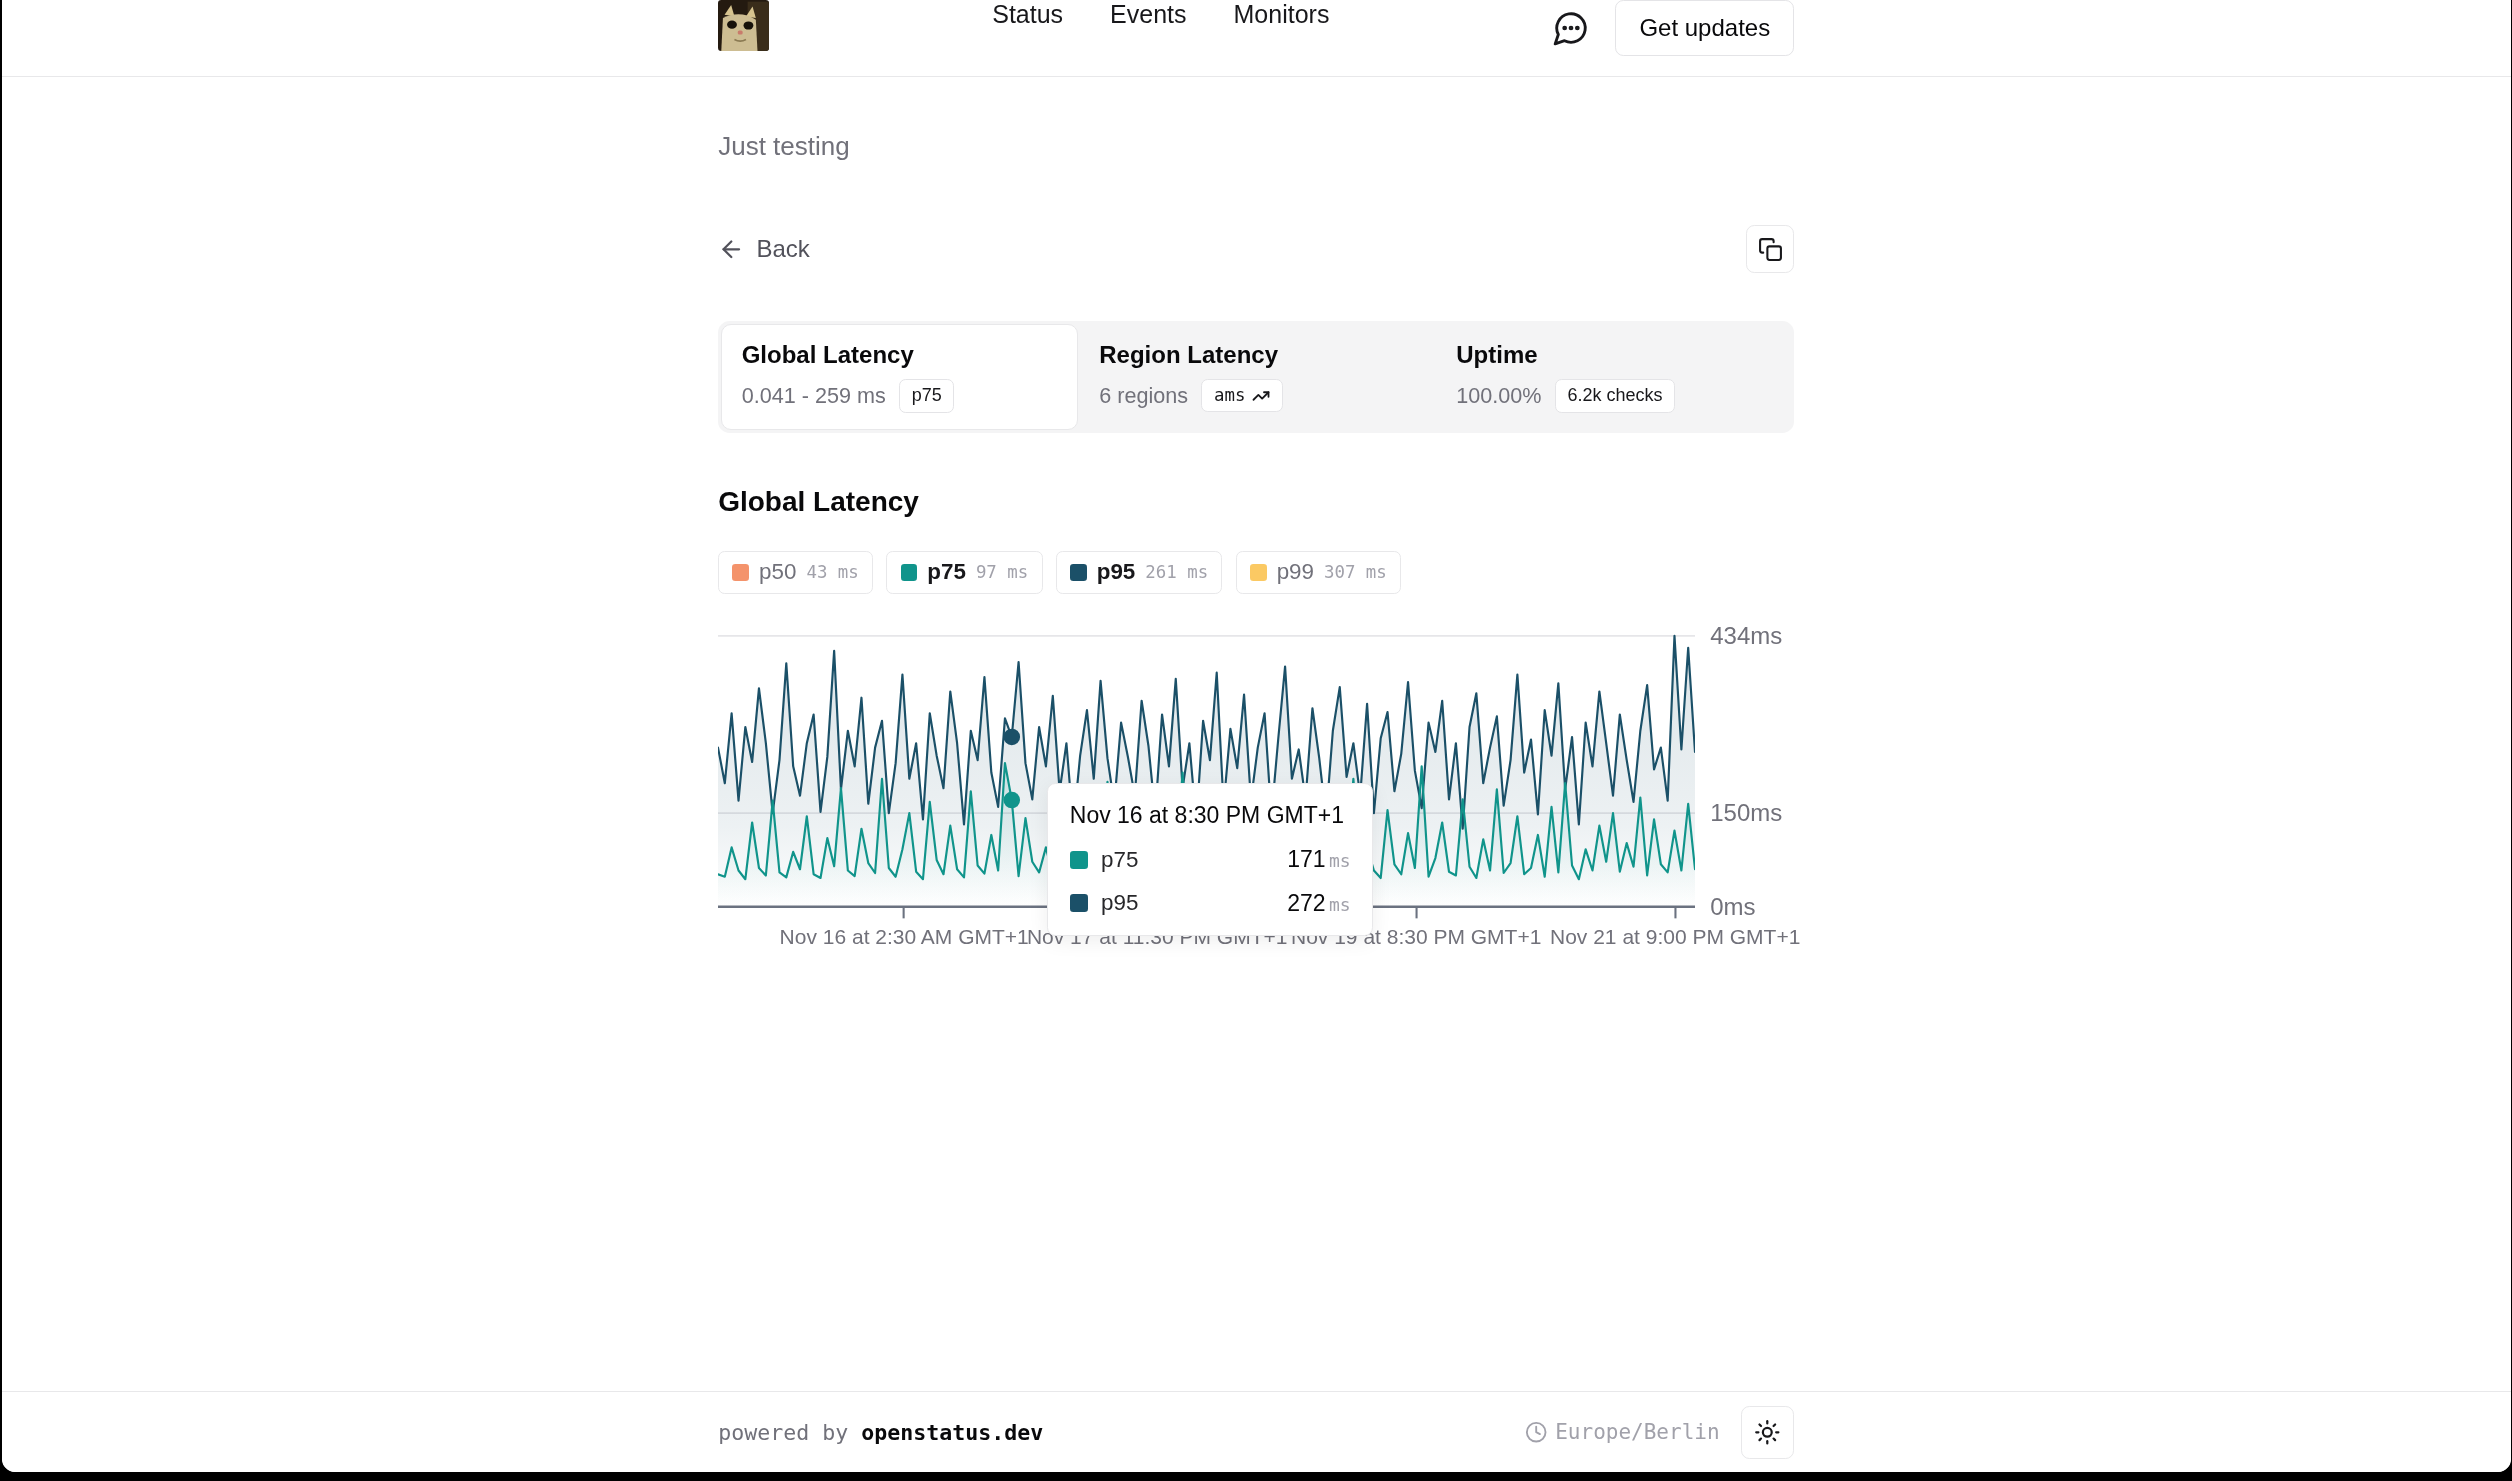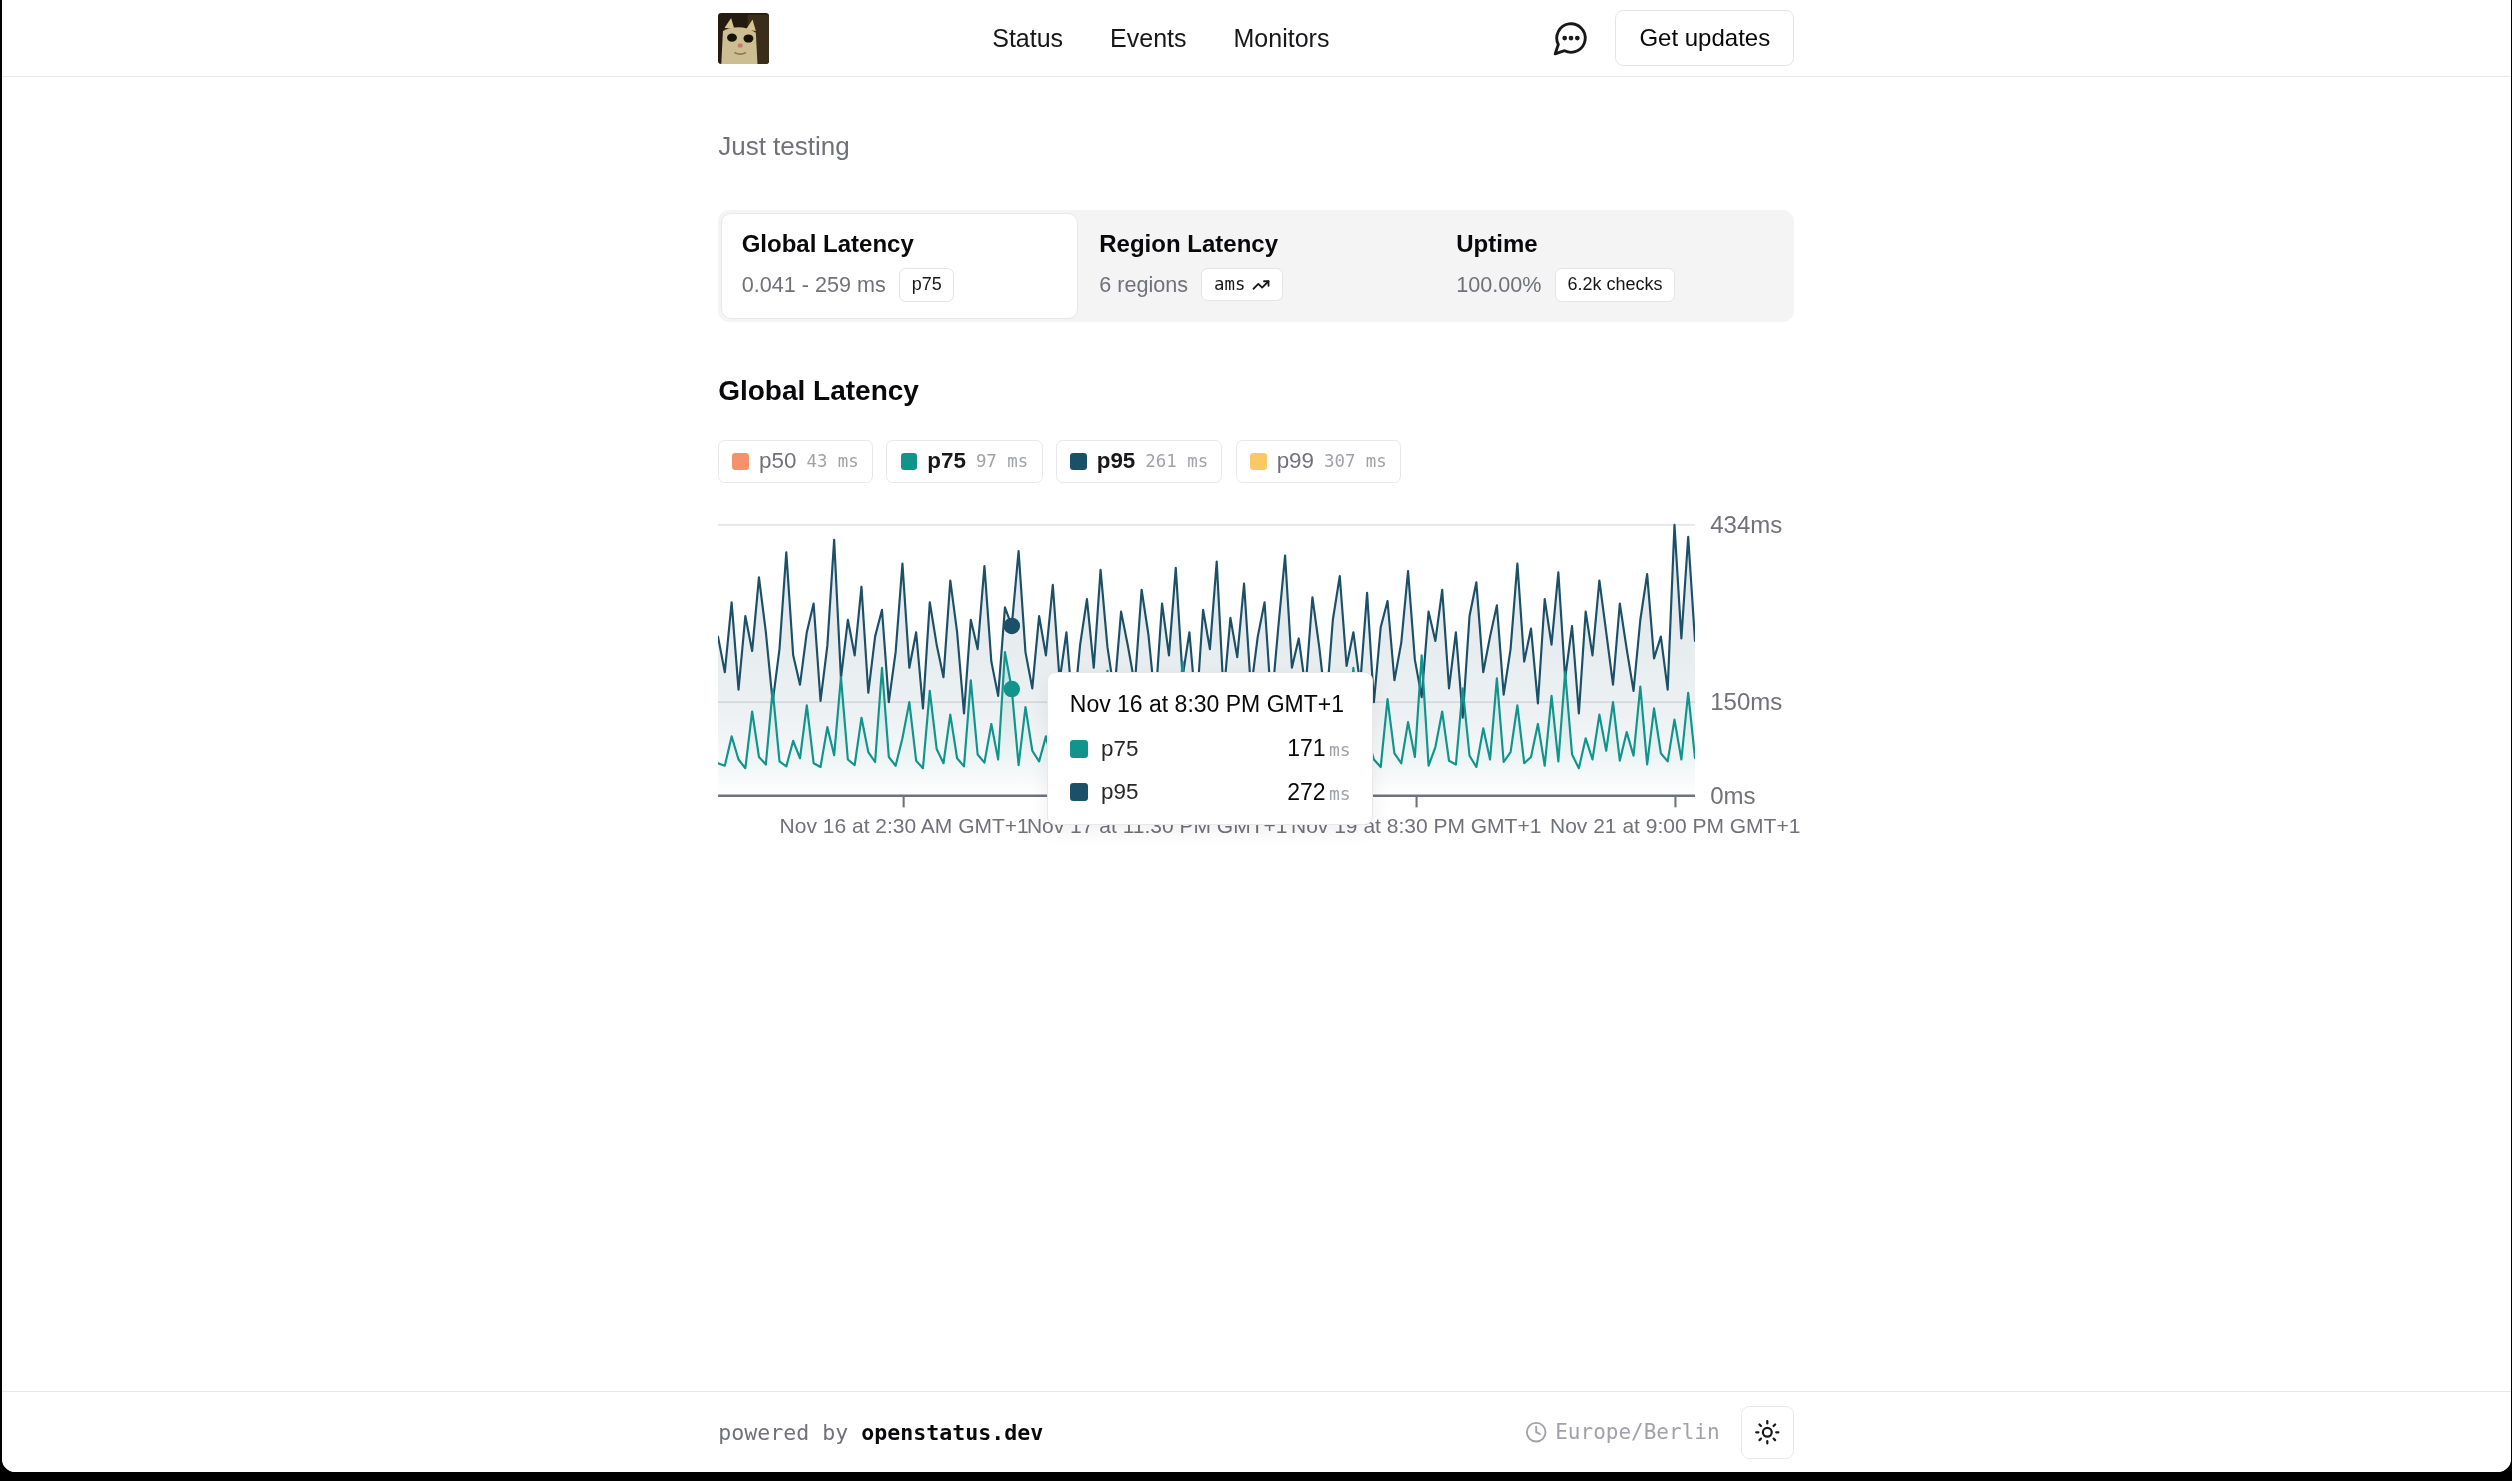--- a/index.html
+++ b/index.html
@@ -24,21 +24,21 @@
 
   
   header.nav {
     height: 77px;
     border-bottom: 1.7px solid #e8e8ea;
     background: #fff;
     flex: 0 0 auto;
   }
   .nav-inner {
     width: 1076px; margin: 0 auto; height: 100%;
-    display: flex; align-items: center;
+    display: flex; align-items: flex-start;
   }
   .logo { width: 51px; height: 51px; display: block; border-radius: 3.3px; overflow: hidden; flex: 0 0 auto; cursor: pointer; }
   .nav-links {
     flex: 1; display: flex; justify-content: center; align-items: center; gap: 47px;
   }
   .nav-links a { font-size: 25px; color: #18181b; text-decoration: none; cursor: pointer; }
   .nav-right { display: flex; align-items: center; gap: 25px; }
   .icon-btn-plain { background: none; border: none; cursor: pointer; color: #18181b; display: flex; align-items: center; }
   .btn-outline {
     font-family: "Liberation Sans", sans-serif;
@@ -184,20 +184,35 @@
         </button>
         <button class="btn-outline">Get updates</button>
       </div>
     </div>
   </header>
 
   <main>
     <div class="container">
       <p class="page-subtitle">Just testing</p>
 
+      <div class="back-row">
+        <a class="back-link">
+          <svg width="26.6" height="26.6" viewBox="0 0 24 24" fill="none" stroke="currentColor" stroke-width="2" stroke-linecap="round" stroke-linejoin="round">
+            <path d="M19 12H5"></path>
+              <path d="m12 19-7-7 7-7"></path>
+          </svg>
+          <span>Back</span>
+        </a>
+        <button class="square-btn">
+          <svg width="25" height="25" viewBox="0 0 24 24" fill="none" stroke="currentColor" stroke-width="2" stroke-linecap="round" stroke-linejoin="round">
+            <rect x="9" y="9" width="13" height="13" rx="2"></rect>
+            <path d="M5 15H4a2 2 0 0 1-2-2V4a2 2 0 0 1 2-2h9a2 2 0 0 1 2 2v1"></path>
+          </svg>
+        </button>
+      </div>
 
       <div class="summary-strip">
         <div class="summary-card active">
           <h3>Global Latency</h3>
           <div class="card-row">
             <span class="card-value">0.041 - 259 ms</span>
             <span class="chip">
                 <span>p75</span>
               </span>
           </div>

